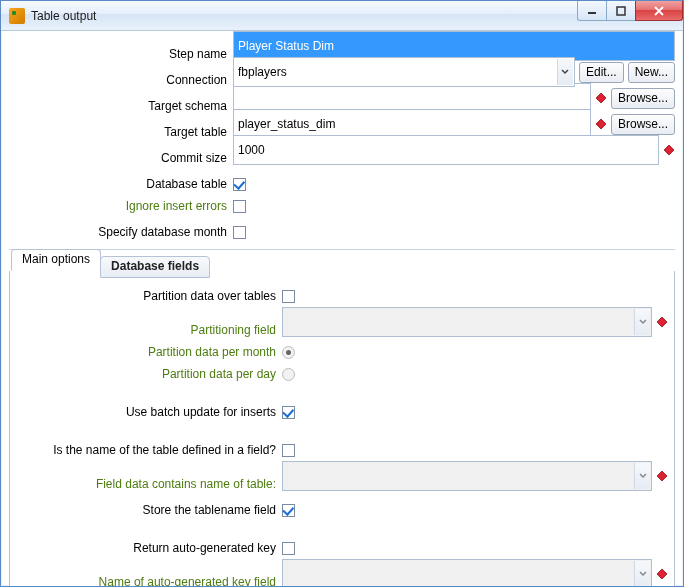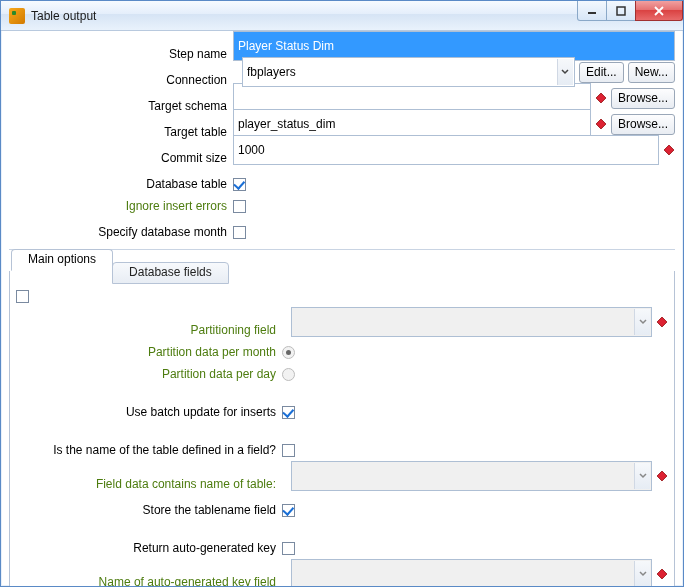--- a/index.html
+++ b/index.html
@@ -107,21 +107,20 @@
   }
   input[type=text].field.selected {
     background: #3399ff;
     color: #fff;
   }
   .combo {
     display: flex;
     align-items: center;
     position: relative;
     padding-right: 18px;
-    margin-left: 9px;
   }
   .combo.disabled { background:#f0f0f0; color:#888; }
   .combo .arrow {
     position:absolute; right:1px; top:1px; bottom:1px;
     width:16px;
     display:flex; align-items:center; justify-content:center;
     border-left: 1px solid #d0d8e4;
     background: linear-gradient(#f6f8fb,#e6ecf4);
   }
   .diamond {
@@ -179,32 +178,33 @@
   .tabstrip {
     display:flex;
     height:22px;
     margin-top:-1px;
     padding-left: 2px;
   }
   .tab {
     border: 1px solid #b6c3d6;
     border-bottom: 1px solid #fff;
     background:#fff;
-    padding: 2px 16px;
+    padding: 2px 10px;
     margin-right: -1px;
     border-top-left-radius: 4px;
     border-top-right-radius: 4px;
     position: relative;
     top: 0;
   }
   .tab.inactive {
     background: linear-gradient(#f7f9fc,#e8edf4);
     border-bottom: 1px solid #b6c3d6;
-    top: 13px;
+    top: 7px;
     color:#222;
+    font-weight:bold;
   }
   .tabpage {
     flex:1;
     border: 1px solid #b6c3d6;
     border-top:none;
     padding: 10px 6px 6px 6px;
     background:#fff;
     overflow:auto;
   }
   .tabpage .form-row .lbl { width: 266px; }
@@ -327,20 +327,21 @@
     </div>
 
     <div class="tabs-wrap">
       <div class="tabstrip">
         <div class="tab">Main options</div>
         <div class="tab inactive">Database fields</div>
       </div>
       <div class="tabpage">
 
         <div class="form-row">
+          <div class="lbl">Partition data over tables</div>
           <div class="ctl">
               <span class="check"></span>
             </div>
         </div>
 
         <div class="form-row">
           <div class="lbl disabled">Partitioning field</div>
           <div class="ctl">
             <div class="combo disabled">
               <span></span>

